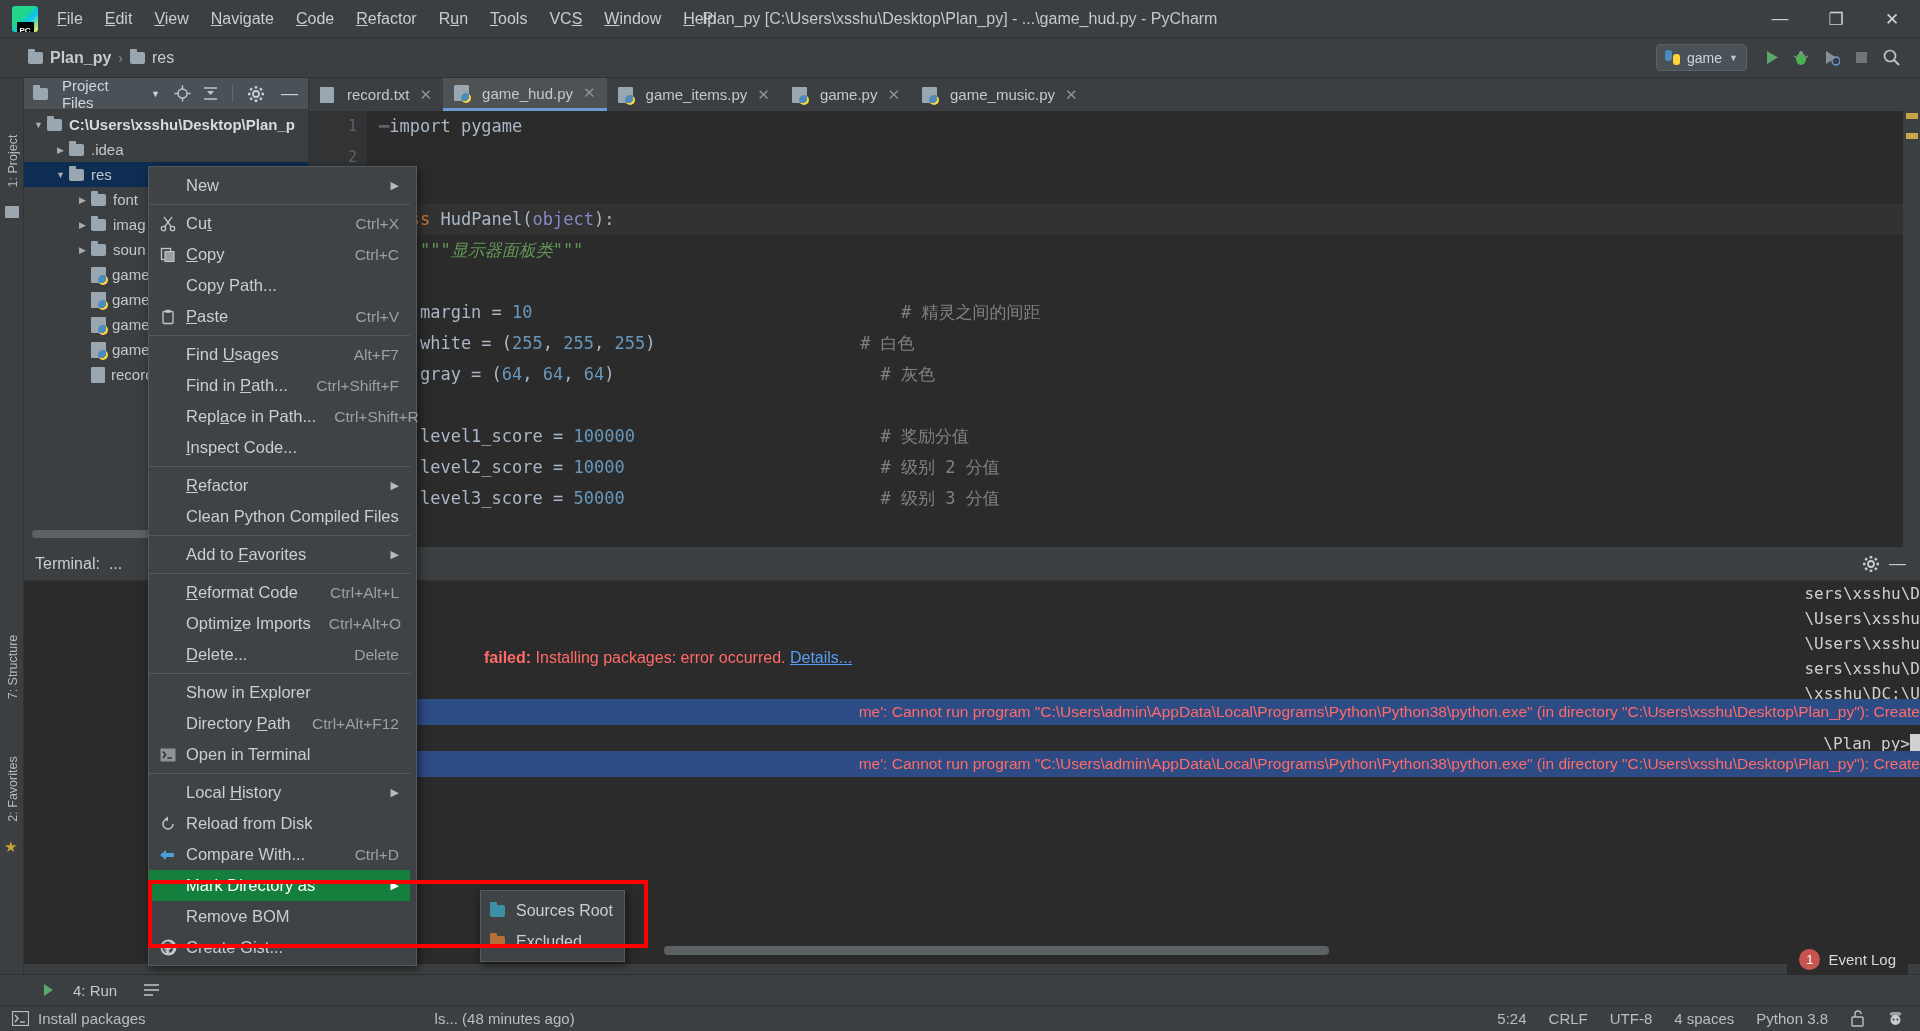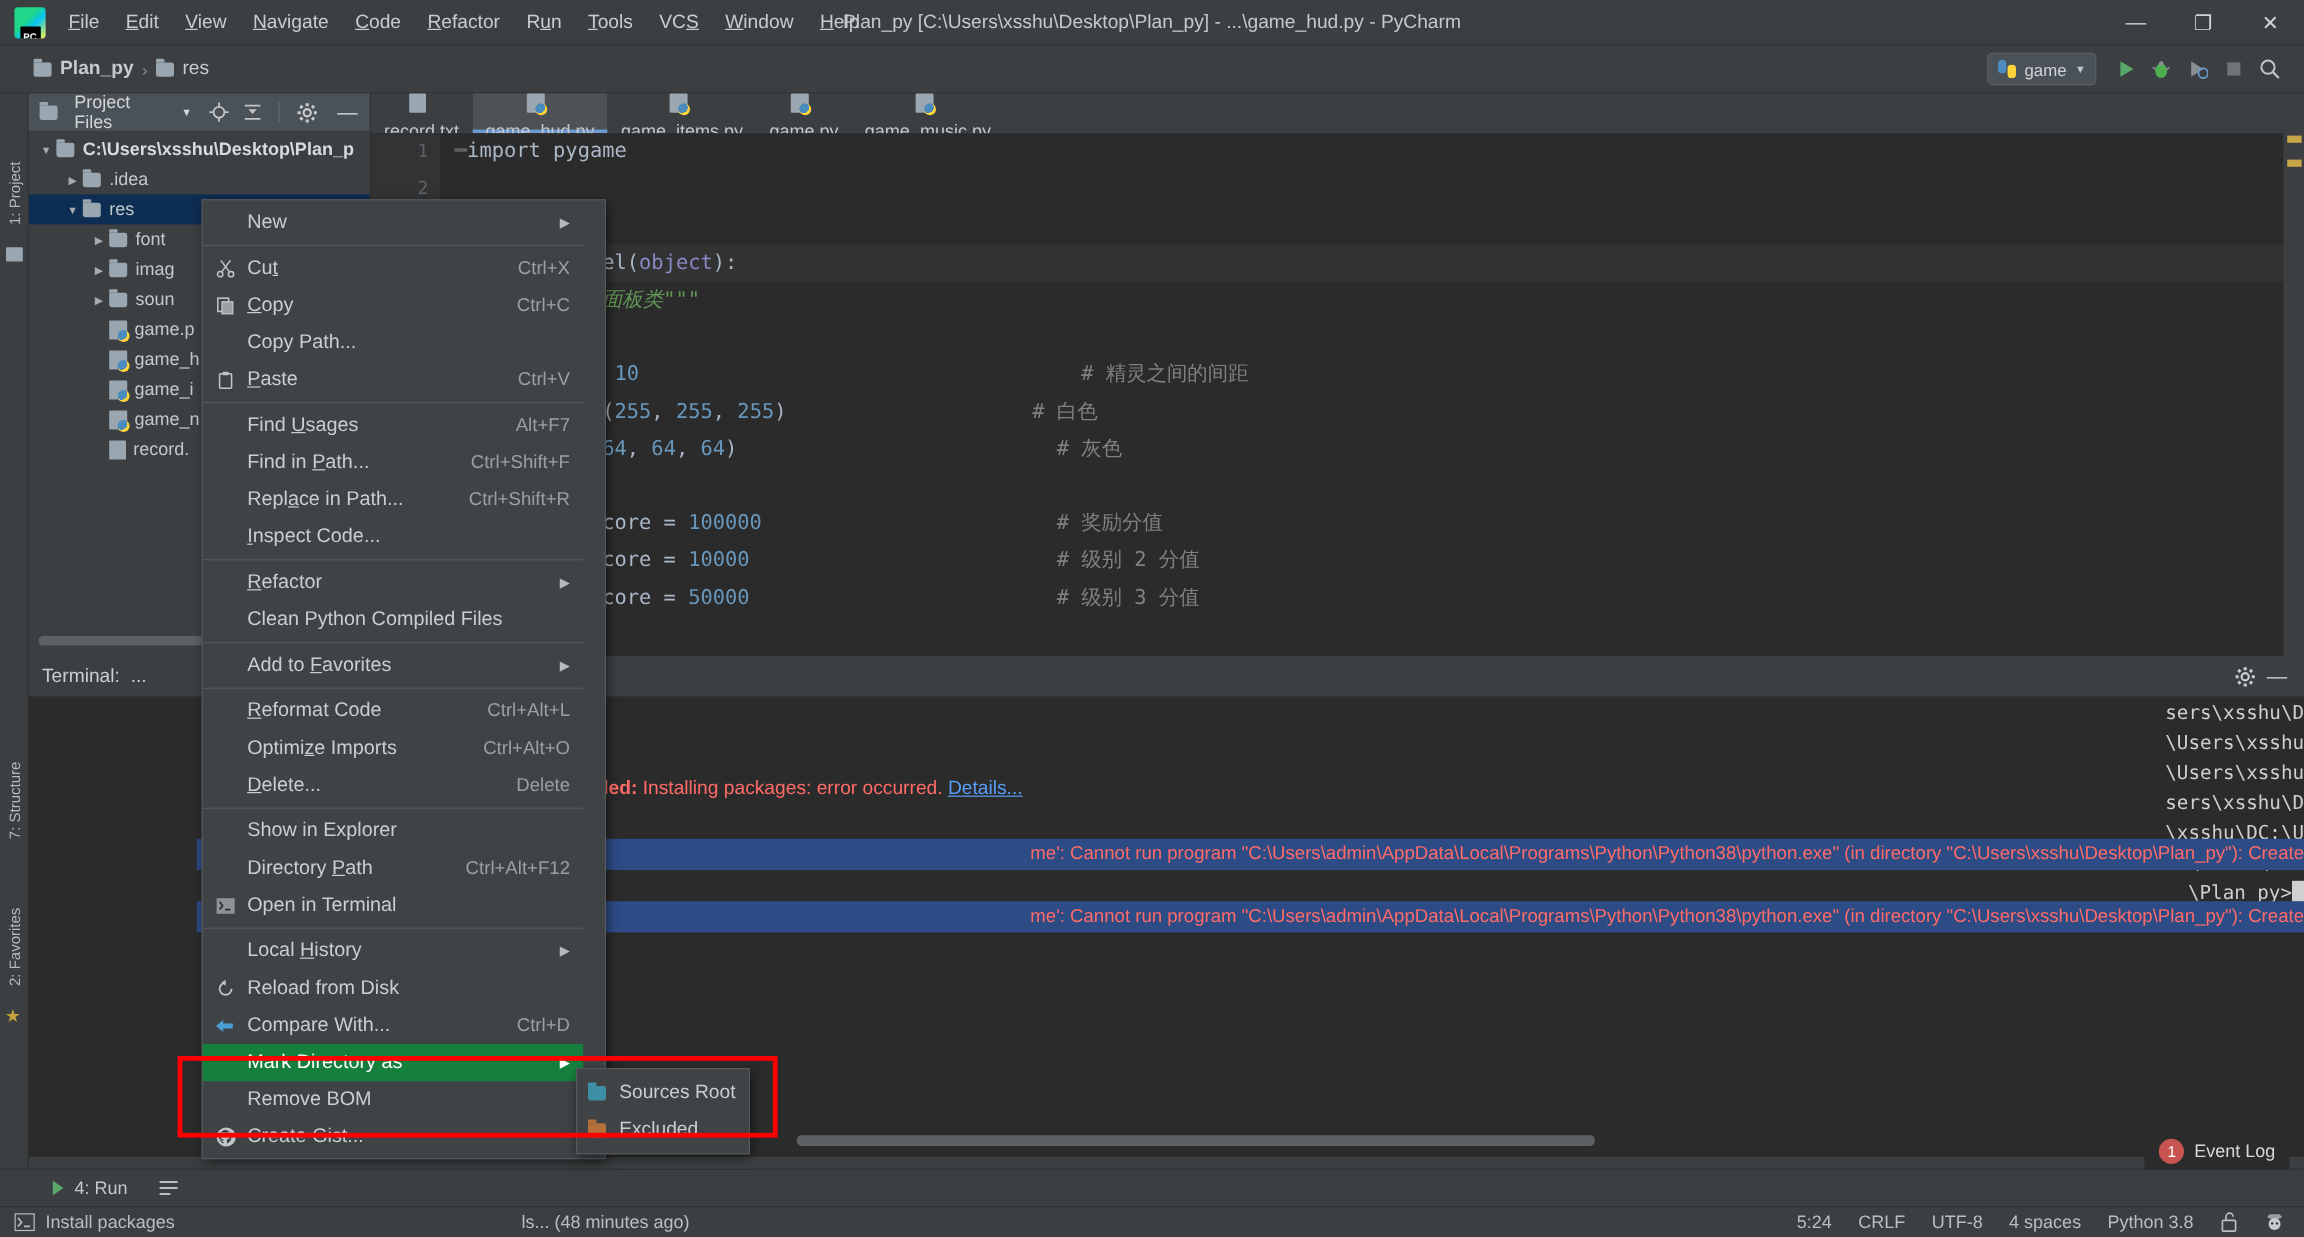--- a/index.html
+++ b/index.html
@@ -123,21 +123,21 @@
     width:14px; height:16px; margin-right:6px; background:#9aa7b0; border-radius:1px; flex:none;
   }
 
   
   .tabsrow {
     position:absolute; left:309px; top:78px; right:0; height:33px;
     background:#3c3f41; display:flex; align-items:flex-end;
   }
   .etab {
     height:33px; display:flex; align-items:center; gap:7px; padding:0 11px;
-    font-size:15px; color:#c3c8cc; white-space:nowrap;flex-direction:column;
+    font-size:15px; color:#c3c8cc; white-space:nowrap;
   }
   .etab.active { background:#4e5254; border-bottom:3px solid #6c9bd2; }
   .etab .x { color:#8e9398; font-size:15px; margin-left:3px; }
 
   .editor {
     position:absolute; left:309px; top:111px; right:17px; height:436px;
     background:#2b2b2b; font-family:"DejaVu Sans Mono", monospace; font-size:17px;
     overflow:hidden;
   }
   .gutter {
@@ -187,46 +187,45 @@
     position:absolute; left:640px; bottom:9px; width:665px; height:9px;
     background:#5c6164; border-radius:4px;
   }
 
   
   .twbar {
     position:absolute; left:0; bottom:26px; width:1920px; height:31px;
     background:#3c3f41; display:flex; align-items:center; border-top:1px solid #323232;
     font-size:15px; color:#c3c8cc;
   }
-  .twbar .it { display:flex; align-items:center; gap:7px; padding:0 13px; }
+  .twbar .it { display:flex; align-items:center; gap:18px; padding:0 13px; }
   .eventlog {
     position:absolute; right:12px; bottom:30px; display:flex; align-items:center;
     gap:8px; background:#2b2b2b; padding:5px 12px; border-radius:2px; font-size:15px; color:#d4d9dd;
   }
   .badge {
     width:21px; height:21px; border-radius:50%; background:#c75450; color:#fff;
     font-size:13px; display:flex; align-items:center; justify-content:center;
   }
 
   
   .statusbar {
     position:absolute; left:0; bottom:0; width:1920px; height:26px;
     background:#3c3f41; display:flex; align-items:center;
     font-size:15px; color:#b9bec2; border-top:1px solid #323232;
   }
   .statusbar .sleft { display:flex; align-items:center; gap:9px; padding-left:12px; }
   .statusbar .sright { margin-left:auto; display:flex; align-items:center; gap:22px; padding-right:16px; }
 
   
   .ctxmenu {
-    position:absolute; left:148px; top:166px; width:337px;
+    position:absolute; left:148px; top:166px; width:269px;
     background:#3f4345; border:1px solid #55595b; z-index:60;
     box-shadow: 2px 3px 9px rgba(0,0,0,0.55);
-    padding: 3px 18px 2px 0;
-    margin-left: 20px;
+    padding: 3px 6px 2px 0;
   }
   .mrow {
     height:31px; display:flex; align-items:center; position:relative;
     font-size:16.5px; color:#c9ced2; padding-left:11px; padding-right:11px;
   }
   .mrow.sel { background:#15803d; color:#ffffff; }
   .mrow.dim { color:#777b7e; }
   .mrow .mico { width:26px; flex:none; display:flex; align-items:center; justify-content:flex-start; }
   .mrow .mlbl { flex:1; white-space:nowrap; }
   .mrow .acc { color:#9ba0a4; font-size:15.5px; margin-left:18px; white-space:nowrap; }

